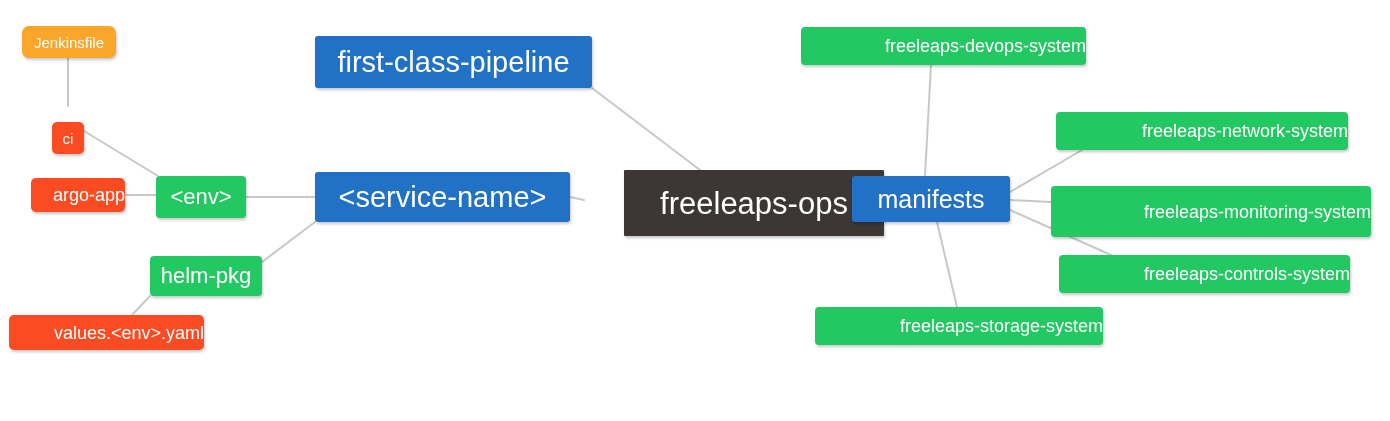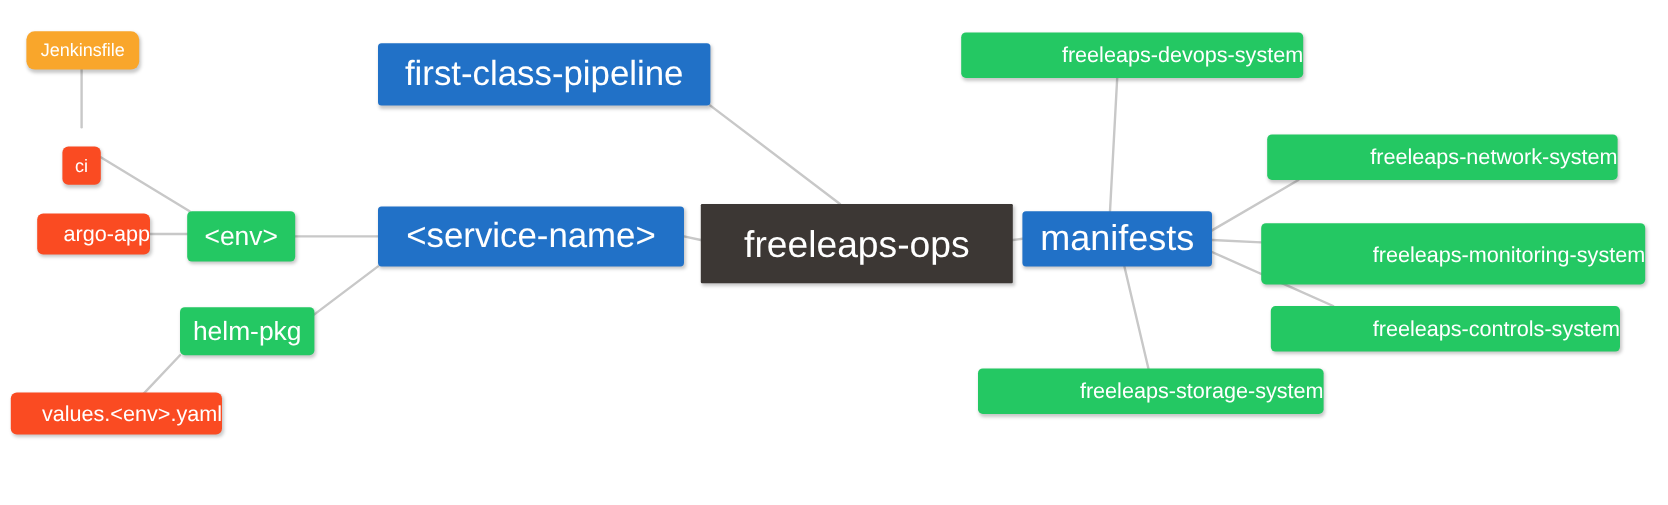--- a/index.html
+++ b/index.html
@@ -37,41 +37,42 @@
     white-space: nowrap;
     line-height: 1;
     text-align: center;
     box-shadow: 1px 2px 3px rgba(0,0,0,0.22);
     user-select: none;
   }
   
   .n-root {
     background: #3c3734;
     border-radius: 1px;
+    margin-left: 40px;
   }
   .n-blue {
     background: #2171c7;
     border-radius: 3px;
   }
   .n-green {
     background: #24c863;
     border-radius: 4px;
   }
   .n-orange {
     background: #f9a62b;
     border-radius: 7px;
   }
   .n-red {
     background: #fa4b22;
     border-radius: 5px;
   }
   
   .sz-root   { font-size: 31px; }
   .sz-lg     { font-size: 29px; }
-  .sz-md     { font-size: 30px; }
+  .sz-md     { font-size: 25px; }
   .sz-sm     { font-size: 22px; }
   .sz-xs     { font-size: 18px; justify-content: flex-end; }
   .sz-xxs    { font-size: 15px; }
 </style>
 </head>
 <body>
 
 <div id="mindmap">
   <svg id="edge-layer" viewBox="0 0 1390 421" width="1390" height="421" aria-hidden="true">
       <line x1="584" y1="200" x2="570" y2="197" stroke="#c8c8c8" stroke-width="2" stroke-linecap="round"></line>
@@ -110,21 +111,21 @@
       </div>
       <div class="node n-orange sz-xxs" style="left: 22px; top: 26px; width: 94px; height: 32px;">
         <span>Jenkinsfile</span>
       </div>
       <div class="node n-red sz-xxs" style="left: 52px; top: 106px; width: 32px; height: 32px; margin-top: 16px;">
         <span>ci</span>
       </div>
       <div class="node n-red sz-xs" style="left: 31px; top: 178px; width: 94px; height: 34px;">
         <span>argo-app</span>
       </div>
-      <div class="node n-red sz-xs" style="left: 9px; top: 327px; width: 176px; height: 35px;">
+      <div class="node n-red sz-xs" style="left: 9px; top: 315px; width: 195px; height: 35px;">
         <span>values.&lt;env&gt;.yaml</span>
       </div>
       <div class="node n-green sz-xs" style="left: 801px; top: 27px; width: 285px; height: 38px;">
         <span>freeleaps-devops-system</span>
       </div>
       <div class="node n-green sz-xs" style="left: 1056px; top: 112px; width: 292px; height: 38px;">
         <span>freeleaps-network-system</span>
       </div>
       <div class="node n-green sz-xs" style="left: 1051px; top: 186px; width: 320px; height: 51px;">
         <span>freeleaps-monitoring-system</span>

